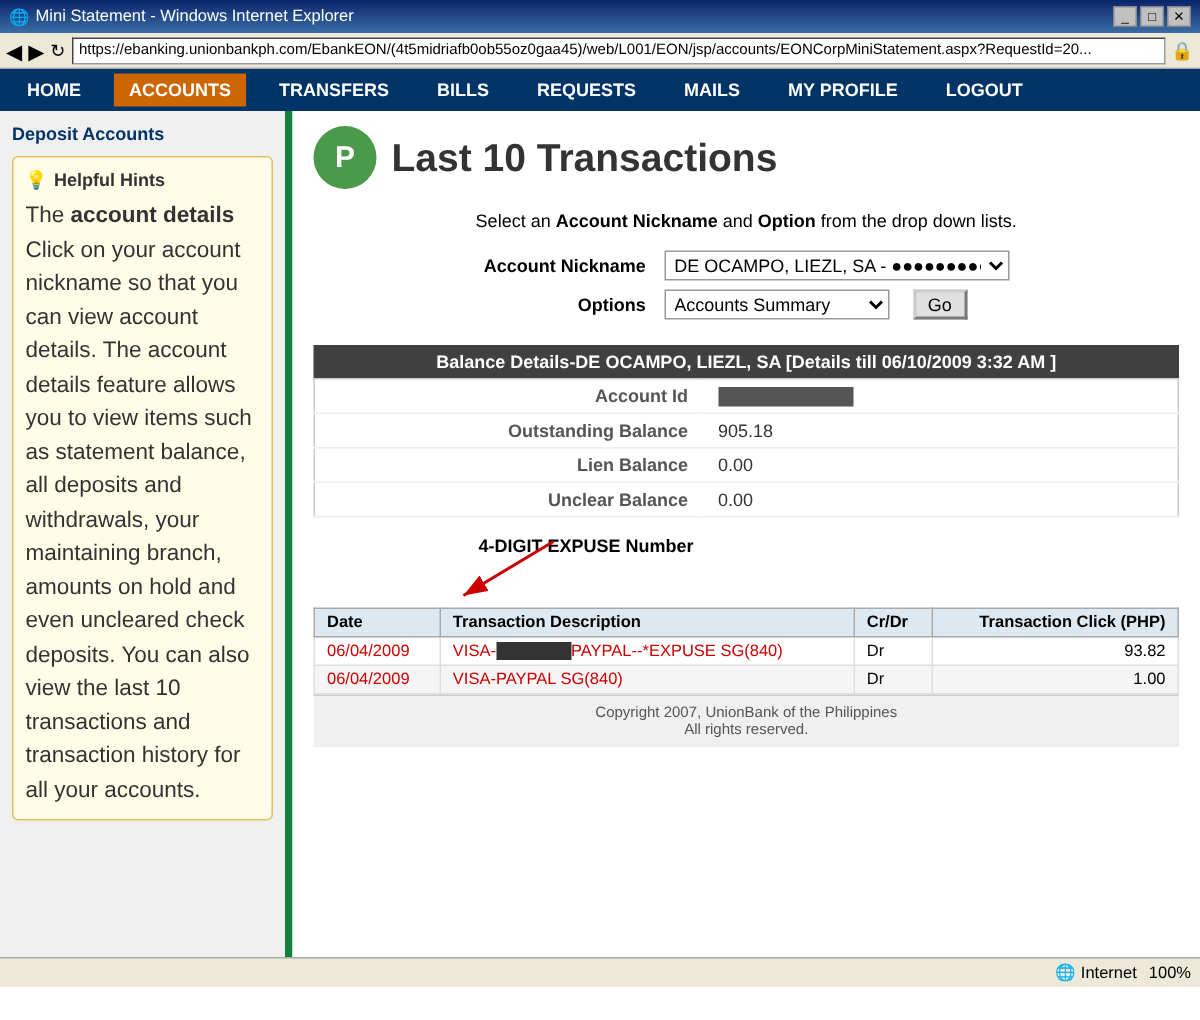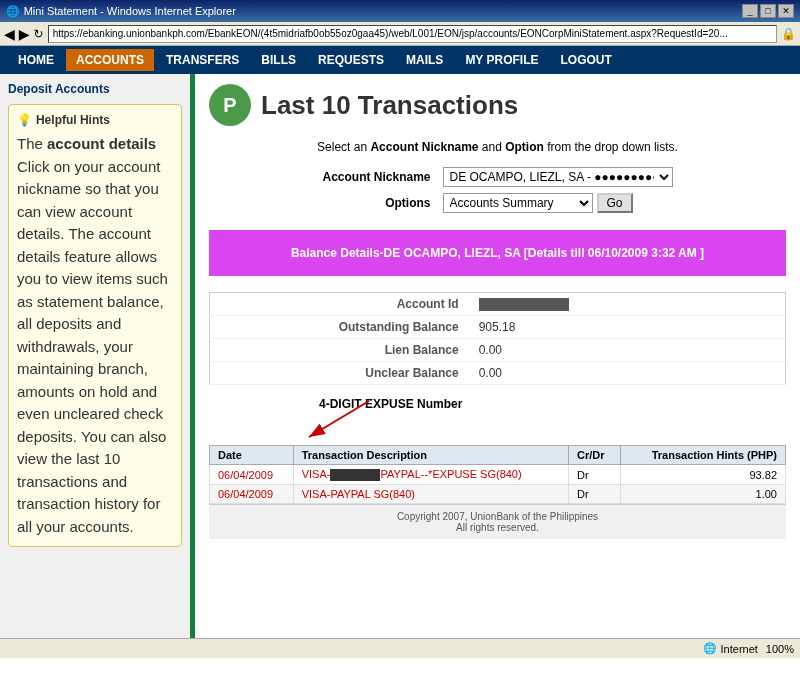--- a/index.html
+++ b/index.html
@@ -43,21 +43,21 @@
       height: 18px;
     }
 
     
     .nav-bar {
       background: #003366;
       display: flex;
       align-items: center;
       height: 28px;
       padding: 0 8px;
-      gap: 2px;
+      gap: 12px;
     }
     .nav-item {
       color: white;
       font-size: 12px;
       font-weight: bold;
       padding: 4px 10px;
       cursor: pointer;
       text-decoration: none;
     }
     .nav-item:hover, .nav-item.active { background: #cc6600; }
@@ -166,27 +166,27 @@
       background: #e0e0e0;
       border: 2px outset #ccc;
       font-size: 12px;
       padding: 1px 8px;
       cursor: pointer;
       font-weight: normal;
     }
 
     
     .balance-header {
-      background: #d946ef;
+      background: #404040;
       color: white;
       font-weight: bold;
       font-size: 12px;
-      padding: 16px 8px;
+      padding: 4px 8px;
       text-align: center;
-      margin-bottom: 16px;
+      margin-bottom: 0;
     }
     .balance-table {
       width: 100%;
       border-collapse: collapse;
       margin-bottom: 8px;
       border: 1px solid #ccc;
     }
     .balance-table td {
       padding: 4px 10px;
       font-size: 12px;
@@ -339,21 +339,21 @@
           <tr>
         <td>Account Nickname</td>
         <td>
           <select class="form-select account-select">
             <option>DE OCAMPO, LIEZL, SA - ●●●●●●●●●●●●</option>
           </select>
         </td>
       </tr>
       <tr>
         <td>Options</td>
-        <td style="display:flex; align-items:center; gap:4px; padding:3px 6px;">
+        <td style="display:flex; align-items:center; gap:16px; padding:3px 6px;">
           <select class="form-select options-select">
             <option>Accounts Summary</option>
           </select>
           <button class="go-btn">Go</button>
         </td>
       </tr>
     </tbody>
       </table>
 
     <div class="balance-header">Balance Details-DE OCAMPO, LIEZL, SA [Details till 06/10/2009 3:32 AM ]</div>
@@ -391,21 +391,21 @@
       </svg>
     </div>
 
 
     <table class="trans-table">
       <thead>
         <tr>
           <th>Date</th>
           <th>Transaction Description</th>
           <th>Cr/Dr</th>
-          <th style="text-align:right;">Transaction Hints (PHP)</th>
+          <th style="text-align:right;">Transaction Click (PHP)</th>
         </tr>
       </thead>
       <tbody>
         <tr>
           <td><a class="trans-link">06/04/2009</a></td>
           <td>
             <a class="trans-link">VISA-<span class="trans-highlight">&nbsp;</span>PAYPAL--*EXPUSE SG(840)</a>
           </td>
           <td>Dr</td>
           <td class="trans-amount">93.82</td>

